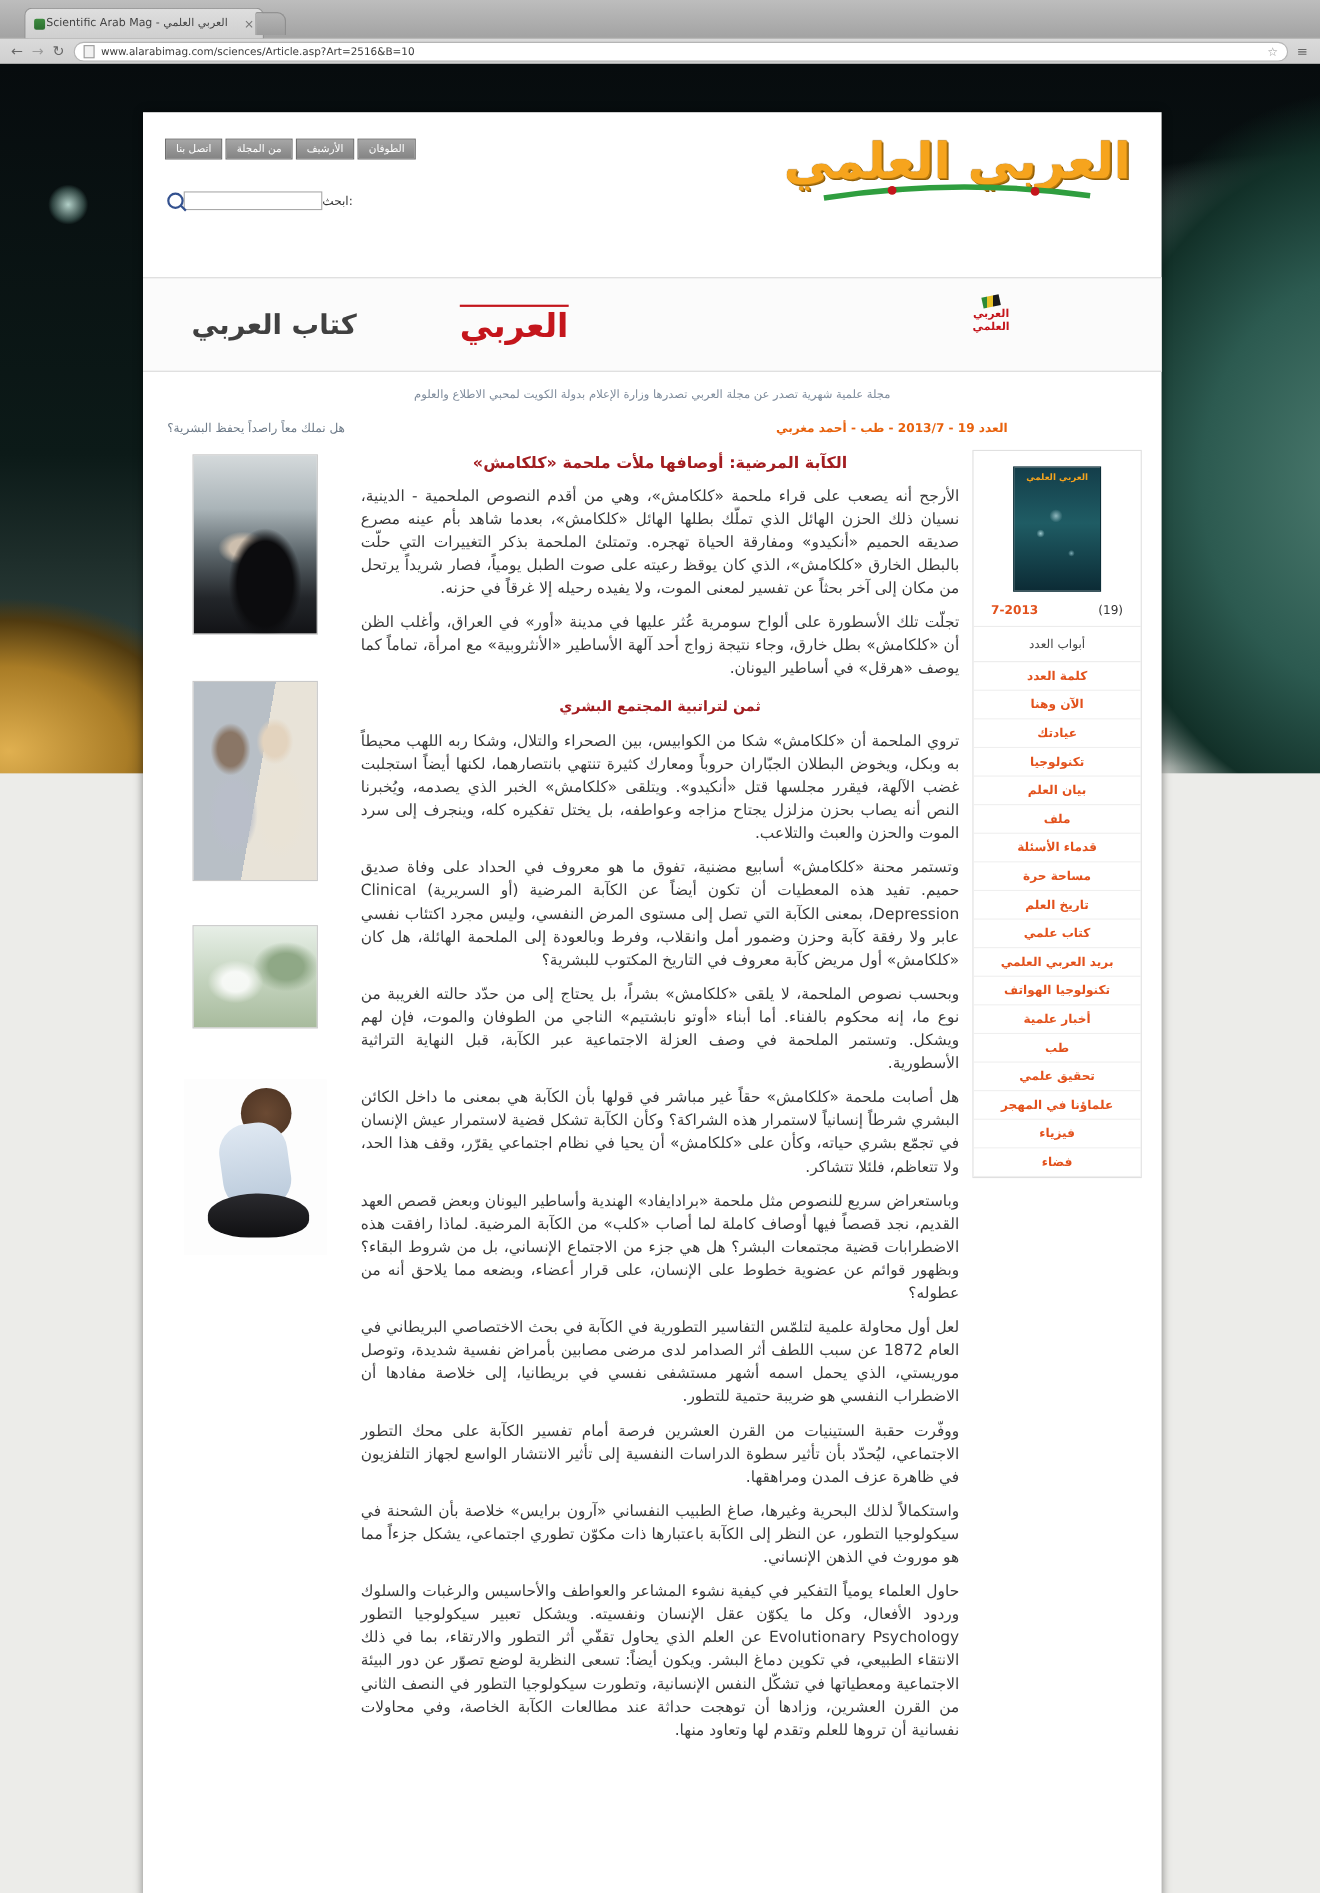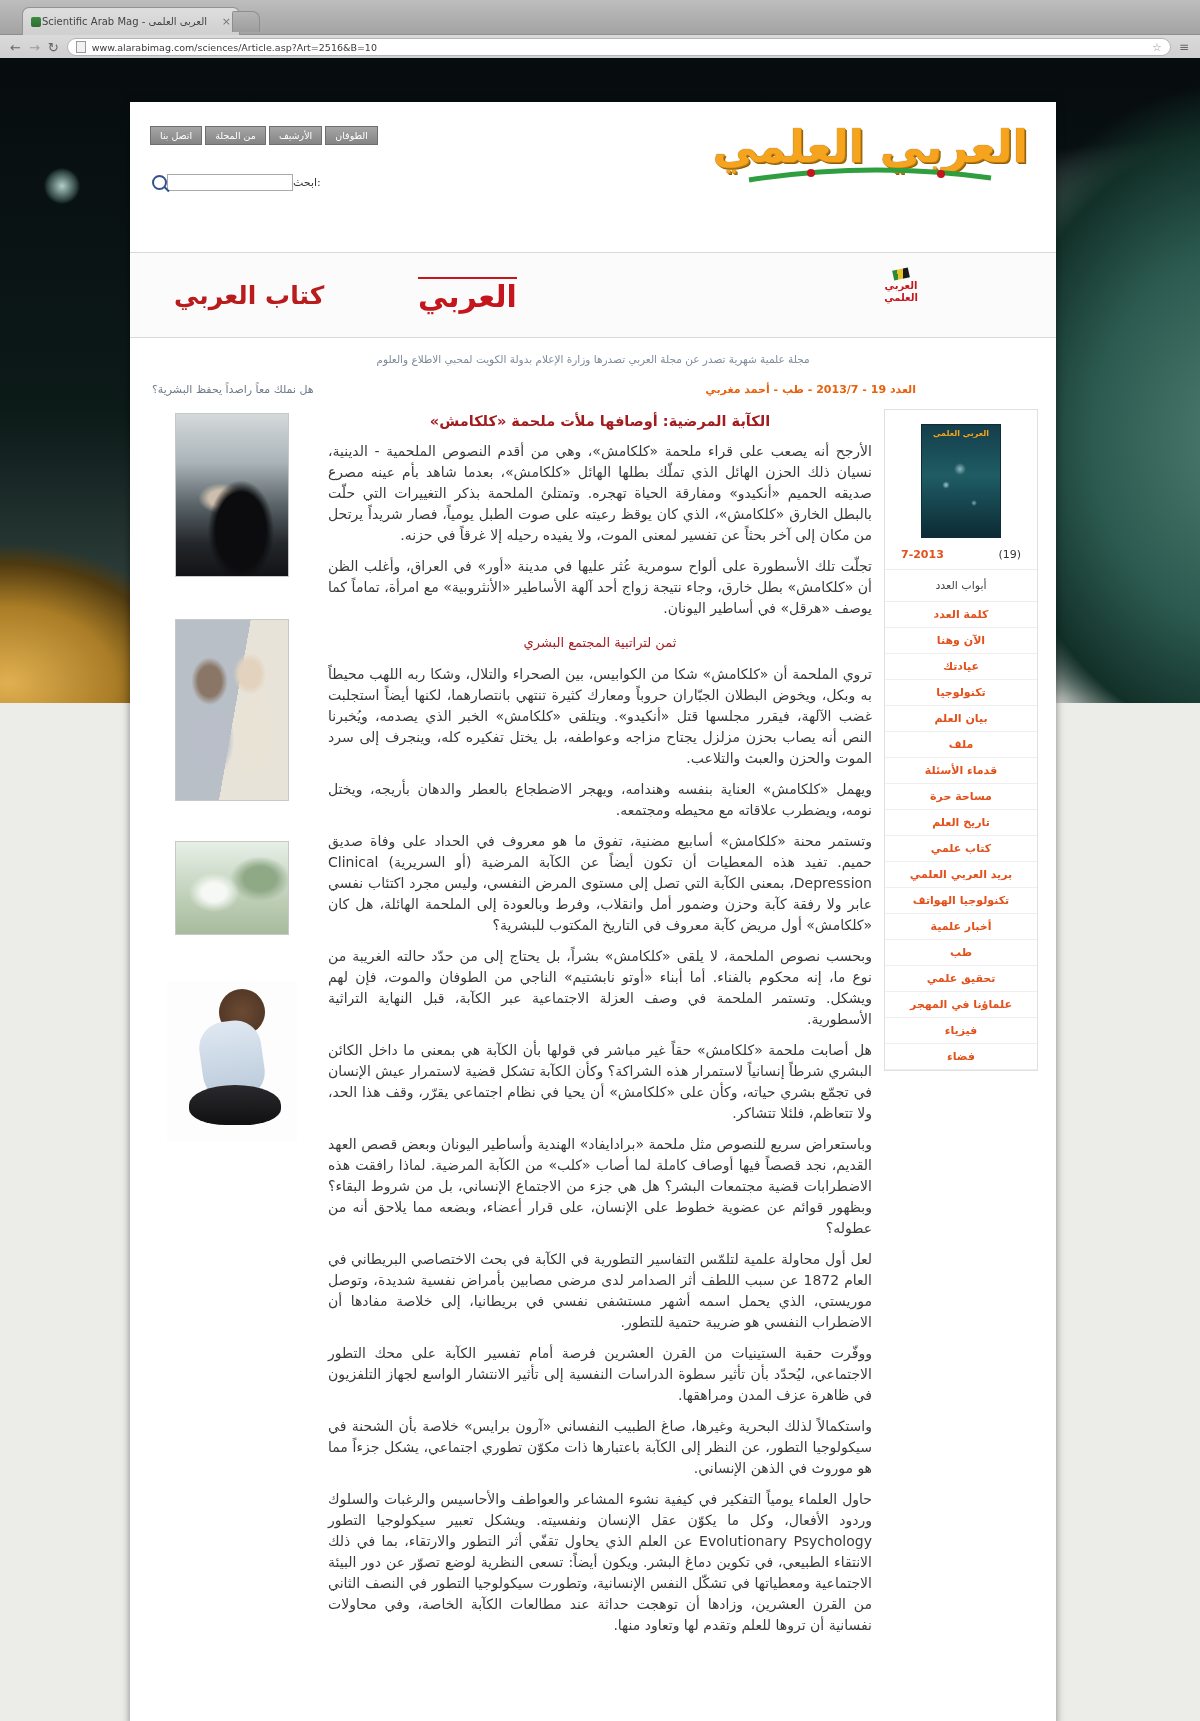--- a/index.html
+++ b/index.html
@@ -47,21 +47,21 @@
   .mag::after{content:"";position:absolute;width:7px;height:2px;background:#33518f;transform:rotate(45deg);
     left:9px;top:11px;}
   .searchinput{width:118px;height:15px;border:1px solid #a9a9a9;font-size:10px;padding:0 3px;}
   .searchlabel{font-size:11px;color:#333;}
   .sitelogo{position:absolute;top:18px;right:28px;text-align:center;}
   .sitelogo .word{font-size:45px;font-weight:bold;color:#f6a41d;
     text-shadow:1px 1px 0 #b97a0e,2px 2px 0 #8f5d08,0 0 1px #7a4f05;letter-spacing:1px;direction:rtl;}
   .swoosh{display:block;margin:-8px auto 0;}
   
   .band{position:relative;height:84px;background:#fbfbfb;border-top:1px solid #d9d9d9;border-bottom:1px solid #d9d9d9;}
-  .band .kitab{position:absolute;left:44px;top:28px;font-size:25px;font-weight:bold;color:#b91c1c;direction:rtl;}
+  .band .kitab{position:absolute;left:44px;top:28px;font-size:25px;font-weight:bold;color:#404040;direction:rtl;}
   .band .arabi{position:absolute;left:288px;top:24px;font-size:30px;font-weight:bold;color:#c4161c;direction:rtl;
     border-top:2px solid #c4161c;padding-top:0;}
   .minilogo{position:absolute;right:132px;top:16px;width:46px;text-align:center;direction:rtl;}
   .minilogo .flag{width:16px;height:10px;margin:0 auto 1px;
     background:linear-gradient(100deg,#2d8a35 30%,#e8c227 30% 60%,#1a1a1a 60%);transform:rotate(-12deg);}
   .minilogo .t{font-size:10px;font-weight:bold;color:#c4161c;line-height:1.15;}
   .tagline{text-align:center;font-size:10.5px;color:#7e8b9b;padding:15px 0 12px;direction:rtl;}
   
   .metarow{position:relative;height:26px;margin-top:6px;font-size:11px;}
   .issuemeta{position:absolute;right:140px;color:#e8610c;font-weight:bold;direction:rtl;}
@@ -80,21 +80,21 @@
   .issuerow .d{color:#e2511c;font-weight:bold;}
   .issuerow .n{color:#333;}
   .tochead{text-align:center;font-size:11px;color:#444;padding:9px 4px;border-top:1px solid #ececec;}
   .toclist{border-top:1px solid #ececec;}
   .tocitem{display:block;text-align:center;font-size:11px;font-weight:bold;color:#e2511c;
     padding:6px 4px;border-bottom:1px solid #efefef;cursor:pointer;direction:rtl;}
   
   .textcol{flex:1;direction:rtl;}
   .arttitle{text-align:center;color:#a21d20;font-size:14.5px;font-weight:bold;margin:4px 0 12px;}
   .para{font-size:14px;line-height:1.5;color:#3a3a3a;text-align:justify;margin:0 0 10px;}
-  .para.h{color:#a21d20;font-size:13px;font-weight:normal;text-align:center;margin:16px 0 12px;line-height:1.3;}
+  .para.h{color:#a21d20;font-size:13px;font-weight:bold;text-align:center;margin:16px 0 12px;line-height:1.3;}
   
   .rail{width:168px;flex:0 0 auto;display:flex;flex-direction:column;align-items:center;direction:ltr;}
   .ph{border:1px solid #c9c9c9;}
   .ph1{width:112px;height:162px;margin-top:4px;background:
       radial-gradient(ellipse 46px 70px at 58% 72%, #0c0c0e 55%, transparent 72%),
       radial-gradient(ellipse 30px 20px at 40% 52%, #cdbfae 40%, transparent 75%),
       linear-gradient(#d4d9db,#aab4b8 30%,#5c666b 55%,#23262a 80%,#121316);}
   .ph2{width:112px;height:180px;margin-top:42px;background:
       radial-gradient(ellipse 26px 34px at 30% 34%, #8a7666 45%, transparent 70%),
       radial-gradient(ellipse 30px 52px at 32% 66%, #b9bec9 50%, transparent 75%),
@@ -239,21 +239,20 @@
       <div>
 
           <p class="para p">الأرجح أنه يصعب على قراء ملحمة «كلكامش»، وهي من أقدم النصوص الملحمية - الدينية، نسيان ذلك الحزن الهائل الذي تملّك بطلها الهائل «كلكامش»، بعدما شاهد بأم عينه مصرع صديقه الحميم «أنكيدو» ومفارقة الحياة تهجره. وتمتلئ الملحمة بذكر التغييرات التي حلّت بالبطل الخارق «كلكامش»، الذي كان يوقظ رعيته على صوت الطبل يومياً، فصار شريداً يرتحل من مكان إلى آخر بحثاً عن تفسير لمعنى الموت، ولا يفيده رحيله إلا غرقاً في حزنه.</p>
 
           <p class="para p">تجلّت تلك الأسطورة على ألواح سومرية عُثر عليها في مدينة «أور» في العراق، وأغلب الظن أن «كلكامش» بطل خارق، وجاء نتيجة زواج أحد آلهة الأساطير «الأنثروبية» مع امرأة، تماماً كما يوصف «هرقل» في أساطير اليونان.</p>
 
           <p class="para h">ثمن لتراتبية المجتمع البشري</p>
 
           <p class="para p">تروي الملحمة أن «كلكامش» شكا من الكوابيس، بين الصحراء والتلال، وشكا ربه اللهب محيطاً به وبكل، ويخوض البطلان الجبّاران حروباً ومعارك كثيرة تنتهي بانتصارهما، لكنها أيضاً استجلبت غضب الآلهة، فيقرر مجلسها قتل «أنكيدو». ويتلقى «كلكامش» الخبر الذي يصدمه، ويُخبرنا النص أنه يصاب بحزن مزلزل يجتاح مزاجه وعواطفه، بل يختل تفكيره كله، وينجرف إلى سرد الموت والحزن والعبث والتلاعب.</p>
 
-          <p class="para p">ويهمل «كلكامش» العناية بنفسه وهندامه، ويهجر الاضطجاع بالعطر والدهان بأريجه، ويختل نومه، ويضطرب علاقاته مع محيطه ومجتمعه.</p>
 
           <p class="para p">وتستمر محنة «كلكامش» أسابيع مضنية، تفوق ما هو معروف في الحداد على وفاة صديق حميم. تفيد هذه المعطيات أن تكون أيضاً عن الكآبة المرضية (أو السريرية) Clinical Depression، بمعنى الكآبة التي تصل إلى مستوى المرض النفسي، وليس مجرد اكتئاب نفسي عابر ولا رفقة كآبة وحزن وضمور أمل وانقلاب، وفرط وبالعودة إلى الملحمة الهائلة، هل كان «كلكامش» أول مريض كآبة معروف في التاريخ المكتوب للبشرية؟</p>
 
           <p class="para p">وبحسب نصوص الملحمة، لا يلقى «كلكامش» بشراً، بل يحتاج إلى من حدّد حالته الغريبة من نوع ما، إنه محكوم بالفناء. أما أبناء «أوتو نابشتيم» الناجي من الطوفان والموت، فإن لهم ويشكل. وتستمر الملحمة في وصف العزلة الاجتماعية عبر الكآبة، قبل النهاية التراثية الأسطورية.</p>
 
           <p class="para p">هل أصابت ملحمة «كلكامش» حقاً غير مباشر في قولها بأن الكآبة هي بمعنى ما داخل الكائن البشري شرطاً إنسانياً لاستمرار هذه الشراكة؟ وكأن الكآبة تشكل قضية لاستمرار عيش الإنسان في تجمّع بشري حياته، وكأن على «كلكامش» أن يحيا في نظام اجتماعي يقرّر، وقف هذا الحد، ولا تتعاظم، فلئلا تتشاكر.</p>
 
           <p class="para p">وباستعراض سريع للنصوص مثل ملحمة «برادايفاد» الهندية وأساطير اليونان وبعض قصص العهد القديم، نجد قصصاً فيها أوصاف كاملة لما أصاب «كلب» من الكآبة المرضية. لماذا رافقت هذه الاضطرابات قضية مجتمعات البشر؟ هل هي جزء من الاجتماع الإنساني، بل من شروط البقاء؟ وبظهور قوائم عن عضوية خطوط على الإنسان، على قرار أعضاء، وبضعه مما يلاحق أنه من عطوله؟</p>
 
           <p class="para p">لعل أول محاولة علمية لتلمّس التفاسير التطورية في الكآبة في بحث الاختصاصي البريطاني في العام 1872 عن سبب اللطف أثر الصدامر لدى مرضى مصابين بأمراض نفسية شديدة، وتوصل موريستي، الذي يحمل اسمه أشهر مستشفى نفسي في بريطانيا، إلى خلاصة مفادها أن الاضطراب النفسي هو ضريبة حتمية للتطور.</p>

